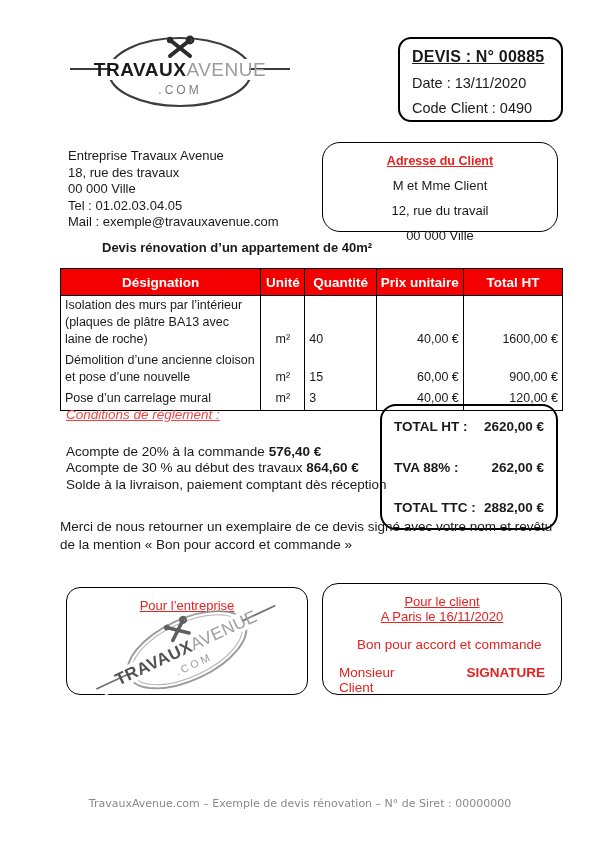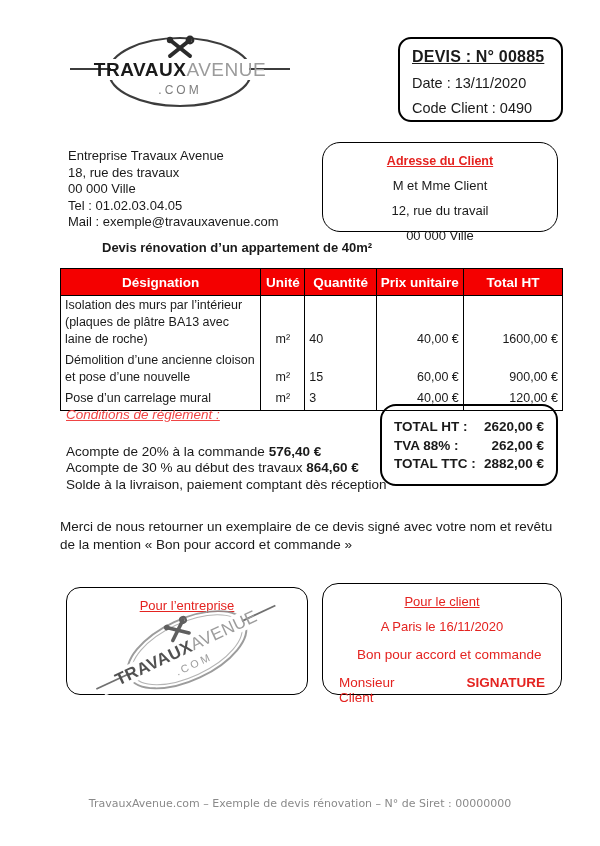--- a/index.html
+++ b/index.html
@@ -48,21 +48,21 @@
   .col-pu{width:85px;} .col-tot{width:97px;}
   .td-unit{text-align:center;}
   .td-qty{text-align:left;}
   .td-pu,.td-tot{text-align:right;}
   
   .conditions{position:absolute;left:66px;top:407px;font-size:13.5px;line-height:16.5px;}
   .cond-title{color:#ef4444;text-decoration:underline;margin-bottom:20px;font-style:italic;}
   .cond-amount{font-weight:bold;}
   
   .totals-box{
-    position:absolute;left:380px;top:404px;width:178px;height:82px;
+    position:absolute;left:380px;top:404px;width:178px;height:126px;
     border:2px solid #000;border-radius:16px;box-sizing:border-box;
     padding:13px 12px;display:flex;flex-direction:column;justify-content:space-between;
   }
   .totals-row{display:flex;justify-content:space-between;font-size:13.5px;font-weight:bold;}
   
   .return-note{position:absolute;left:60px;top:518px;width:508px;font-size:13.5px;line-height:17.5px;}
   
   .sig-company{
     position:absolute;left:66px;top:587px;width:242px;height:108px;
     border:1.5px solid #000;border-radius:14px;box-sizing:border-box;text-align:center;
@@ -71,21 +71,21 @@
   .stamp{
     position:absolute;left:14px;top:22px;width:215px;height:88px;
     transform:rotate(-25deg);transform-origin:center center;opacity:.88;
   }
   .sig-client{
     position:absolute;left:322px;top:583px;width:240px;height:112px;
     border:1.5px solid #000;border-radius:16px;box-sizing:border-box;
     color:#e42320;font-size:13px;padding:10px 16px;
   }
   .sig-client .centered{text-align:center;}
-  .sig-date{margin-top:10px;}
+  .sig-date{text-decoration:underline;}
   .sig-accord{margin-top:13px;font-size:13.5px;margin-left:18px;}
   .sig-lastline{margin-top:13px;display:flex;font-size:13.5px;}
   .sig-signature{font-weight:bold;margin-left:46px;}
   
   .footer{
     position:absolute;left:0;top:797px;width:100%;text-align:center;
     color:#8a8a8a;font-size:11px;font-family:"DejaVu Sans", sans-serif;
   }
 </style>
 </head>

